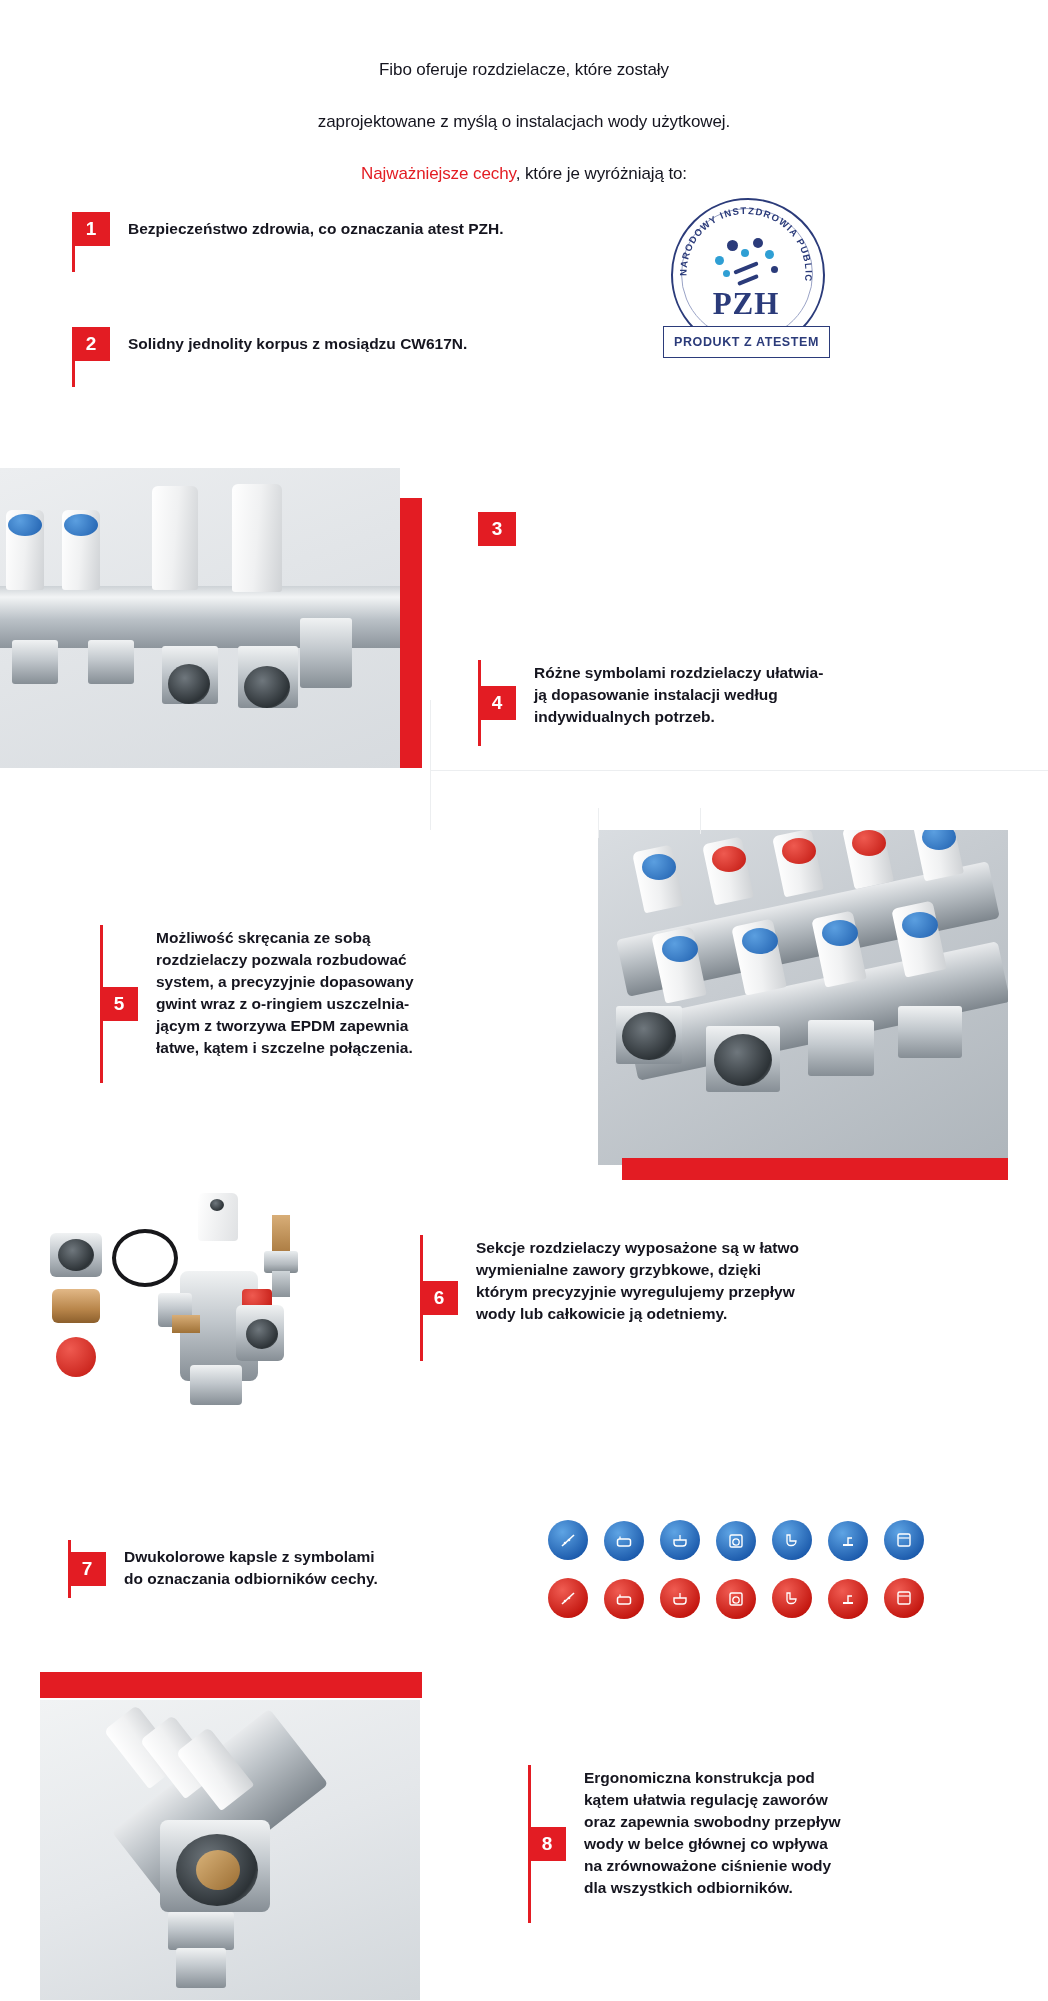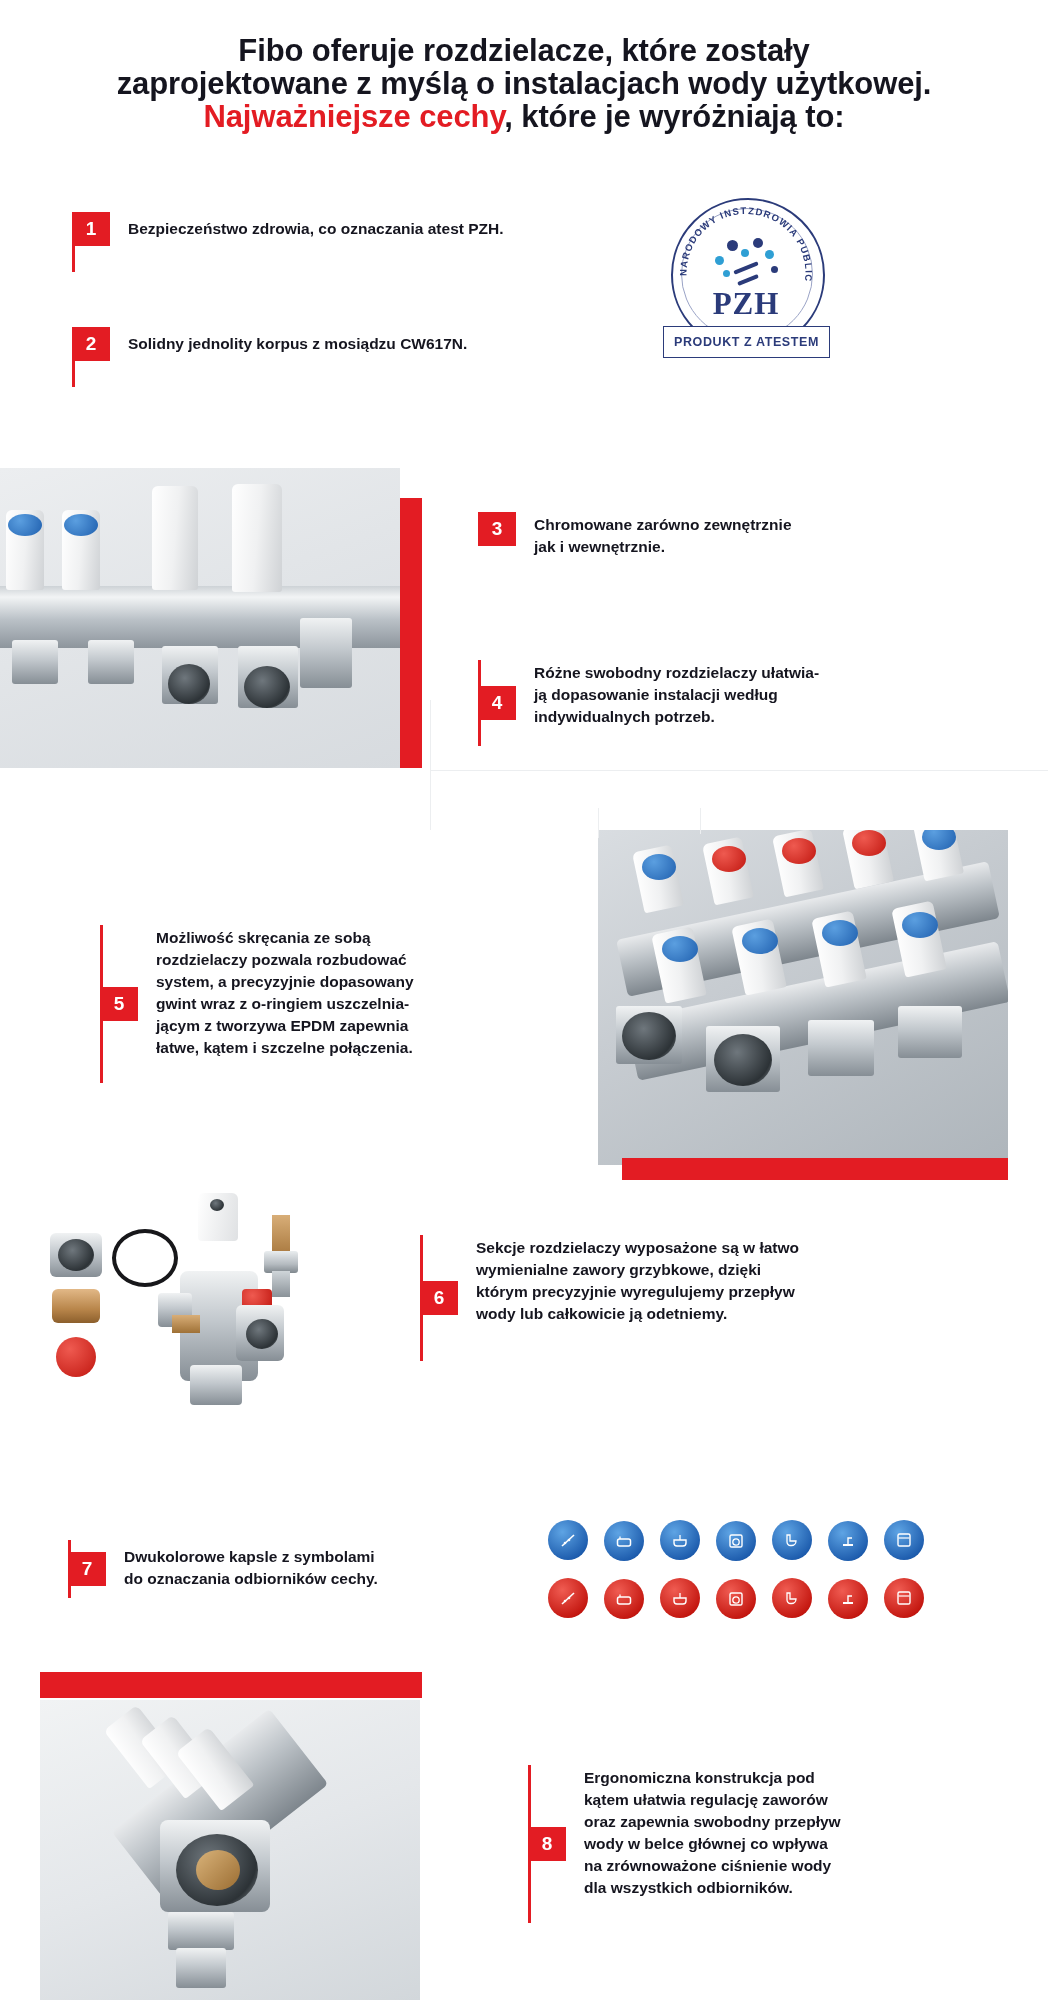--- a/index.html
+++ b/index.html
@@ -23,25 +23,26 @@
 
   
   .header {
     position: absolute;
     top: 34px;
     left: 0;
     width: 1048px;
     text-align: center;
   }
   .header .line {
-    font-size: 31px;
-    font-weight: bold;
+    font-size: 17px;
+    font-weight: normal;
     line-height: 33px;
     letter-spacing: -0.1px;
     color: #15151f;
+    margin-top: 19px;
   }
   .header .accent {
     color: #e31c23;
   }
 
   
   .feature {
     position: absolute;
     display: flex;
     align-items: flex-start;
@@ -344,34 +345,30 @@
     <div class="handle" style="left:232px; top:16px; width:50px; height:108px;"></div>
     <div class="cap-blue" style="left:8px; top:46px; width:34px; height:22px;"></div>
     <div class="cap-blue" style="left:64px; top:46px; width:34px; height:22px;"></div>
   </div>
   <div class="redbar" style="left:400px; top:498px; width:22px; height:270px;"></div>
 
   <div class="feature" style="left:478px; top:512px;">
     <div class="marker-col">
       <div class="marker">3</div>
     </div>
-    <div class="feature-text" style="padding-top:2px;">
-      <div>Chromowane zarówno zewnętrznie</div>
-      <div>jak i wewnętrznie.</div>
-    </div>
   </div>
 
   <div class="feature" style="left:478px; top:660px;">
     <div class="marker-col">
       <div class="bar-top" style="height:26px;"></div>
       <div class="marker">4</div>
       <div class="bar-bottom" style="height:26px;"></div>
     </div>
     <div class="feature-text" style="padding-top:2px;">
-      <div>Różne swobodny rozdzielaczy ułatwia-</div>
+      <div>Różne symbolami rozdzielaczy ułatwia-</div>
       <div>ją dopasowanie instalacji według</div>
       <div>indywidualnych potrzeb.</div>
     </div>
   </div>
 
   <div class="hairline" style="left:430px; top:770px; width:618px; height:1px;"></div>
   <div class="hairline" style="left:430px; top:700px; width:1px; height:130px;"></div>
 
   <div class="feature" style="left:100px; top:925px;">
     <div class="marker-col">

